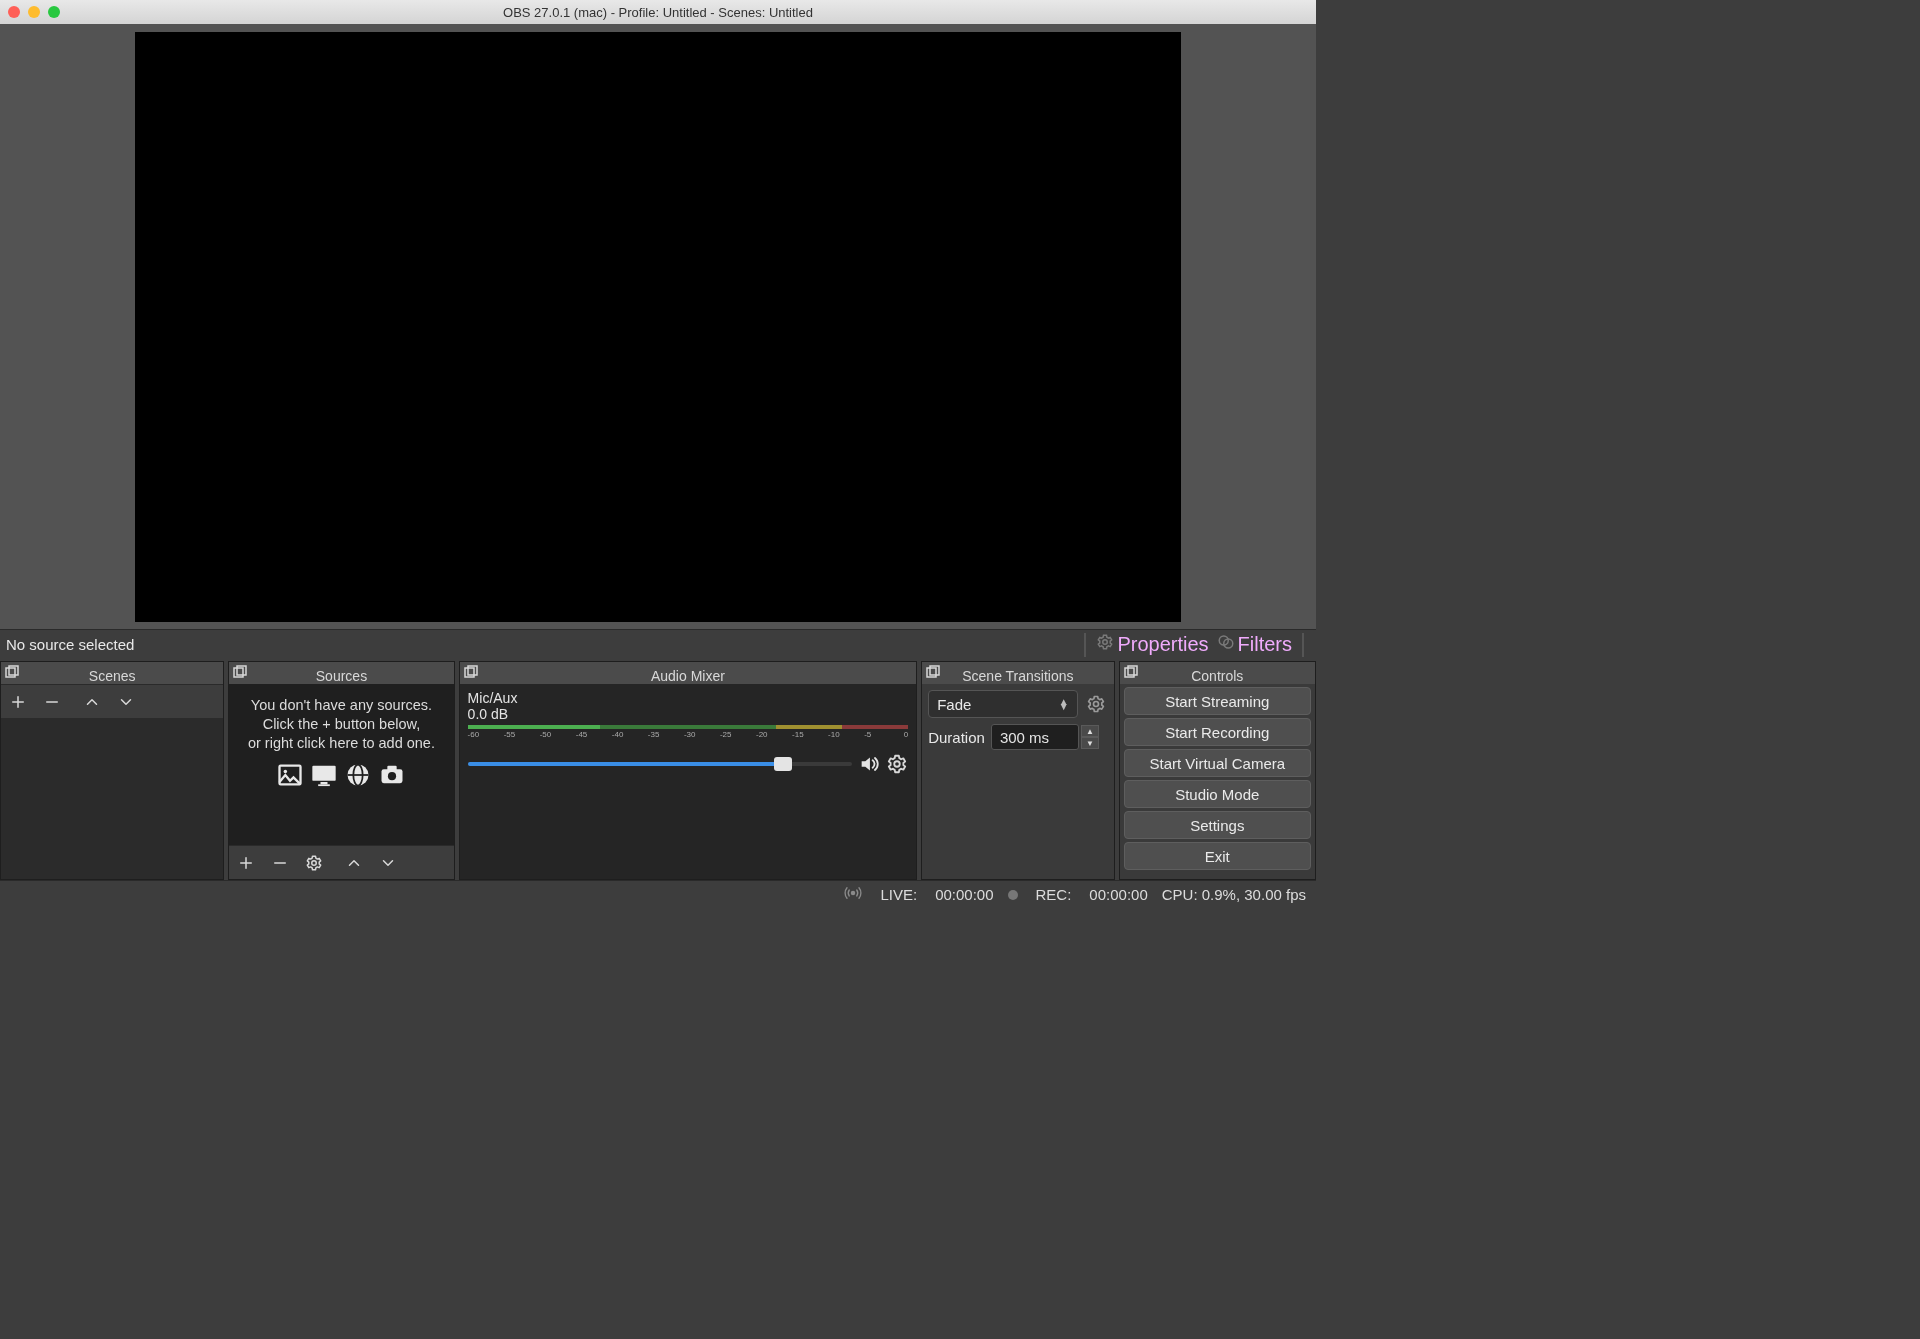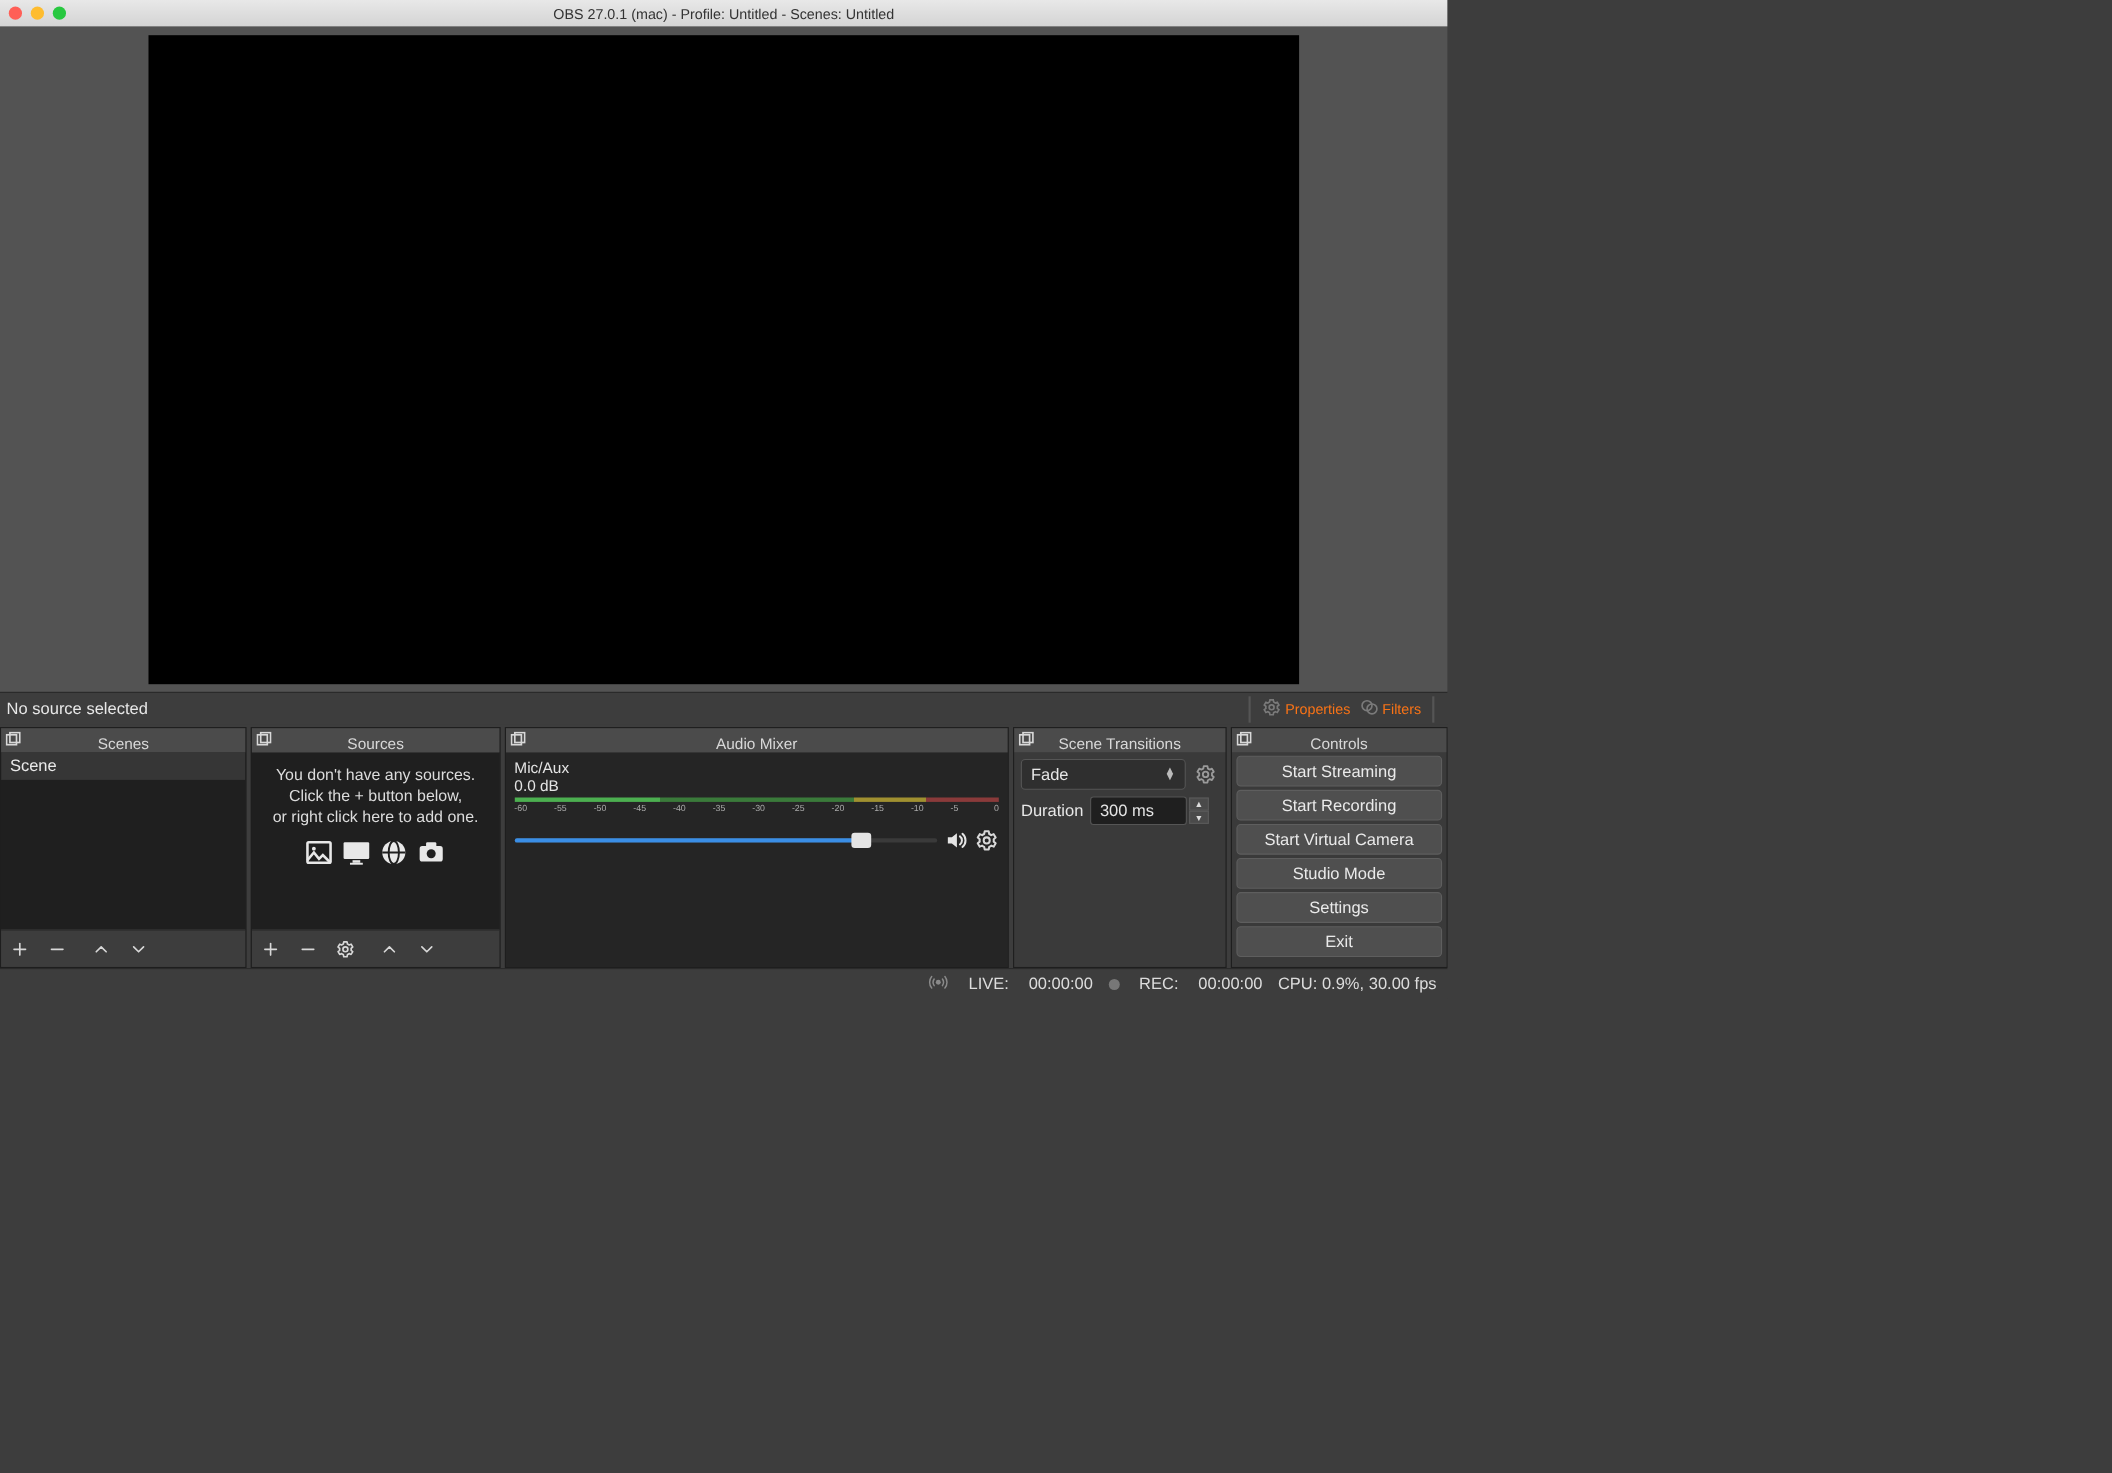--- a/index.html
+++ b/index.html
@@ -54,21 +54,21 @@
     .source-toolbar {
       height: 30px;
       background: #3d3d3d;
       display: flex;
       align-items: center;
       padding: 0 6px;
       border-top: 1px solid #2a2a2a;
     }
     .source-status { font-size: 15px; color: #e8e8e8; margin-right: auto; }
     .sep { width: 2px; height: 24px; background: #555; margin: 0 6px; }
-    .tool-btn { display: flex; align-items: center; gap: 3px; color: #f97316; cursor: pointer; padding: 2px 4px; font-size: 13px; }
+    .tool-btn { display: flex; align-items: center; gap: 3px; color: #f0abfc; cursor: pointer; padding: 2px 4px; font-size: 20px; }
     .tool-btn svg { width: 18px; height: 18px; }
 
     
     .docks {
       display: flex;
       height: 221px;
       gap: 4px;
       background: #3d3d3d;
       padding-top: 2px;
     }
@@ -273,23 +273,20 @@
 
   <div class="dock dock-scenes">
     <div class="dock-header">
       <span class="undock-icon">
         <svg viewBox="0 0 14 14" class="undock-svg">
             <rect x="1" y="3" width="9" height="9"></rect>
             <rect x="4" y="1" width="9" height="9"></rect>
           </svg>
       </span>
       <span>Scenes</span>
-    </div>
-    <div class="dock-body scene-list">
-      <div class="scene-item">Scene</div>
     </div>
     <div class="dock-buttons">
       <div class="bb-group">
         <div class="bb-btn">
             <svg viewBox="0 0 24 24" class="stroke-icon">
               <line x1="12" y1="5" x2="12" y2="19"></line>
               <line x1="5" y1="12" x2="19" y2="12"></line>
             </svg>
           </div>
         <div class="bb-btn">

